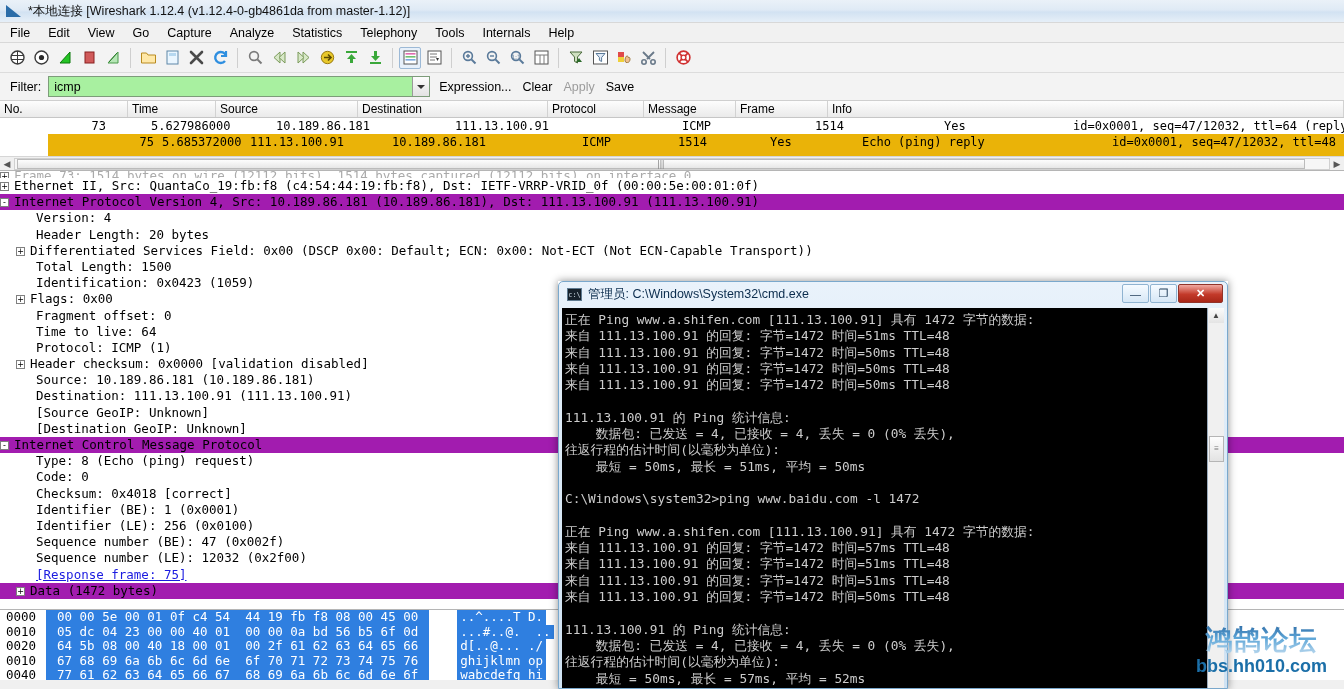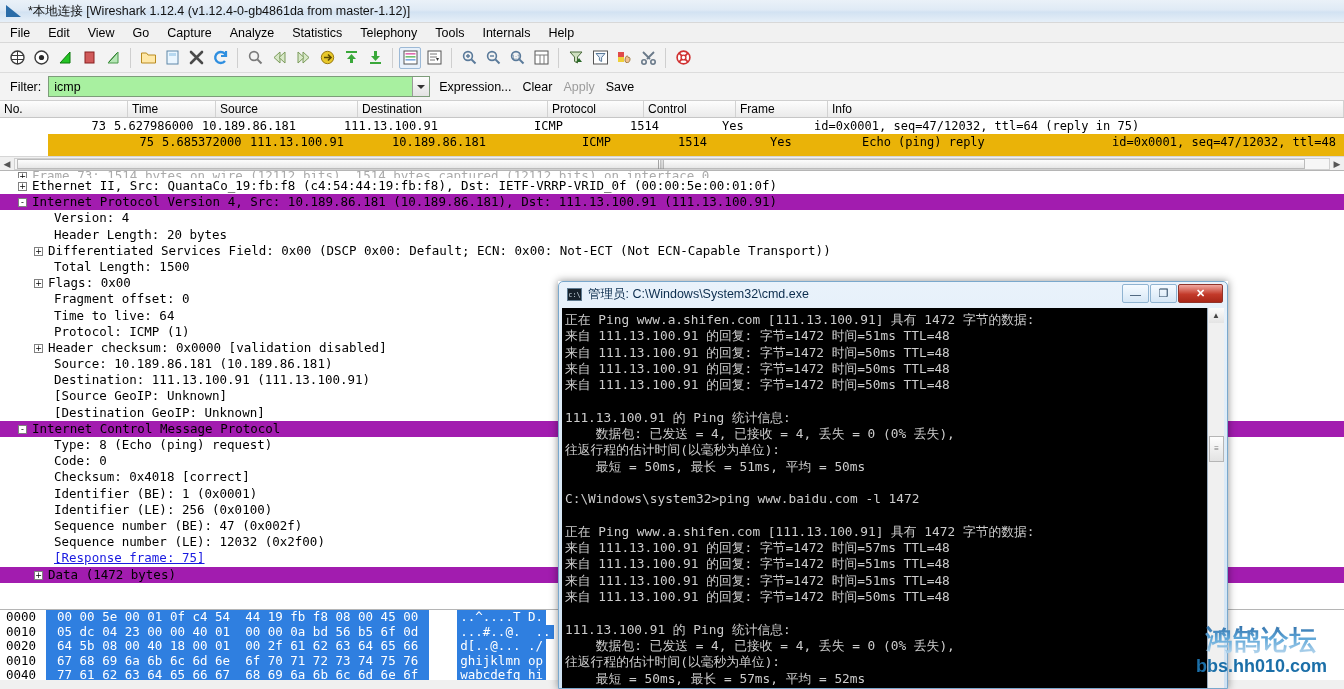--- a/index.html
+++ b/index.html
@@ -68,21 +68,21 @@
 
   
   .packet-list { background:#fff; border-bottom:1px solid #b5b5b5; }
   .plist-head {
     display:flex; height:17px; font-size:12px;
     background:linear-gradient(to bottom,#fdfdfd,#eaeaea);
     border-bottom:1px solid #c6c6c6;
   }
   .plist-head div { border-right:1px solid #d2d2d2; padding-left:4px; line-height:16px; overflow:hidden; white-space:nowrap; }
   .plist-row { display:flex; height:16px; font-size:12px; font-family:"DejaVu Sans Mono", monospace; line-height:16px; }
-  .plist-row.sel0 { background:#ffffff; }
+  .plist-row.sel0 { background:#ffffff;gap:37px; }
   .plist-row.sel1 { background:#eab308;margin-left:48px; }
   .plist-row.clipped { height:6px; overflow:hidden; }
   .plist-row div { overflow:hidden; white-space:nowrap; padding-left:4px; }
   .c-no     { width:110px; text-align:right; padding-right:4px; padding-left:0; }
   .c-time   { width:88px; }
   .c-src    { width:142px; }
   .c-dst    { width:190px; }
   .c-proto  { width:96px; }
   .c-len    { width:92px; }
   .c-frame  { width:92px; }
@@ -95,21 +95,21 @@
     border-top:1px solid #d6d6d6;
   }
   .hscroll .arrow { width:14px; text-align:center; font-size:9px; color:#555; }
   .hscroll .track { flex:1; height:12px; background:#f6f6f6; border:1px solid #d0d0d0; position:relative; }
   .hscroll .thumb { position:absolute; left:2px; top:0; bottom:0; width:98%;
     background:linear-gradient(to bottom,#fdfdfd,#e7e7e7); border:1px solid #bbb;
     display:flex;align-items:center;justify-content:center; font-size:9px;color:#888; }
 
   
   .detail-pane { background:#fff; position:relative; overflow:hidden; font-family:"DejaVu Sans Mono", monospace; font-size:12.5px; }
-  .d-row { height:16.2px; line-height:16.2px; white-space:nowrap; padding-left:18px; }
+  .d-row { height:16.2px; line-height:16.2px; white-space:nowrap; padding-left:0; }
   .d-row.clip { height:7px; overflow:hidden; line-height:9px; color:#aaa; }
   .d-row.hl { background:#a21caf; }
   .exp { display:inline-block; width:9px;height:9px; border:1px solid #808080; background:#fff;
          font-size:8px; line-height:7px; text-align:center; color:#000; margin-right:5px; position:relative; top:-1px; font-family:"DejaVu Sans", sans-serif;}
   .link { color:#1a1ae0; text-decoration:underline; }
 
   
   .hex-pane { background:#fff; font-family:"DejaVu Sans Mono", monospace; font-size:12.5px;
               border-top:1px solid #b5b5b5; overflow:hidden; position:relative; }
   .hex-row { height:14.5px; line-height:14.5px; display:flex; white-space:pre; }
@@ -377,21 +377,21 @@
     <span class="fbtn">Save</span>
   </div>
 
   <div class="packet-list">
     <div class="plist-head">
       <div class="hdr-no">No.</div>
       <div class="c-time">Time</div>
       <div class="c-src">Source</div>
       <div class="c-dst">Destination</div>
       <div class="c-proto">Protocol</div>
-      <div class="c-len">Control</div>
+      <div class="c-len">Message</div>
       <div class="c-frame">Frame</div>
       <div class="c-info2">Info</div>
     </div>
 
     <div class="plist-row sel0">
       <div class="c-no">73</div>
       <div class="c-time">5.627986000</div>
       <div class="c-src">10.189.86.181</div>
       <div class="c-dst">111.13.100.91</div>
       <div class="c-proto">ICMP</div>
@@ -424,20 +424,21 @@
   </div>
 
   <div class="detail-pane" id="detail-pane" style="height: 438px;">
       <div class="d-row clip"><span class="exp">+</span><span>Frame 73: 1514 bytes on wire (12112 bits), 1514 bytes captured (12112 bits) on interface 0</span></div>
       <div class="d-row"><span class="exp">+</span><span>Ethernet II, Src: QuantaCo_19:fb:f8 (c4:54:44:19:fb:f8), Dst: IETF-VRRP-VRID_0f (00:00:5e:00:01:0f)</span></div>
       <div class="d-row hl"><span class="exp">-</span><span>Internet Protocol Version 4, Src: 10.189.86.181 (10.189.86.181), Dst: 111.13.100.91 (111.13.100.91)</span></div>
       <div class="d-row"><span style="display: inline-block; width: 36px;"></span><span>Version: 4</span></div>
       <div class="d-row"><span style="display: inline-block; width: 36px;"></span><span>Header Length: 20 bytes</span></div>
       <div class="d-row"><span class="exp" style="margin-left: 16px;">+</span><span>Differentiated Services Field: 0x00 (DSCP 0x00: Default; ECN: 0x00: Not-ECT (Not ECN-Capable Transport))</span></div>
       <div class="d-row"><span style="display: inline-block; width: 36px;"></span><span>Total Length: 1500</span></div>
+      <div class="d-row"><span style="display: inline-block; width: 36px;"></span><span>Identification: 0x0423 (1059)</span></div>
       <div class="d-row"><span class="exp" style="margin-left: 16px;">+</span><span>Flags: 0x00</span></div>
       <div class="d-row"><span style="display: inline-block; width: 36px;"></span><span>Fragment offset: 0</span></div>
       <div class="d-row"><span style="display: inline-block; width: 36px;"></span><span>Time to live: 64</span></div>
       <div class="d-row"><span style="display: inline-block; width: 36px;"></span><span>Protocol: ICMP (1)</span></div>
       <div class="d-row"><span class="exp" style="margin-left: 16px;">+</span><span>Header checksum: 0x0000 [validation disabled]</span></div>
       <div class="d-row"><span style="display: inline-block; width: 36px;"></span><span>Source: 10.189.86.181 (10.189.86.181)</span></div>
       <div class="d-row"><span style="display: inline-block; width: 36px;"></span><span>Destination: 111.13.100.91 (111.13.100.91)</span></div>
       <div class="d-row"><span style="display: inline-block; width: 36px;"></span><span>[Source GeoIP: Unknown]</span></div>
       <div class="d-row"><span style="display: inline-block; width: 36px;"></span><span>[Destination GeoIP: Unknown]</span></div>
       <div class="d-row hl"><span class="exp">-</span><span>Internet Control Message Protocol</span></div>

